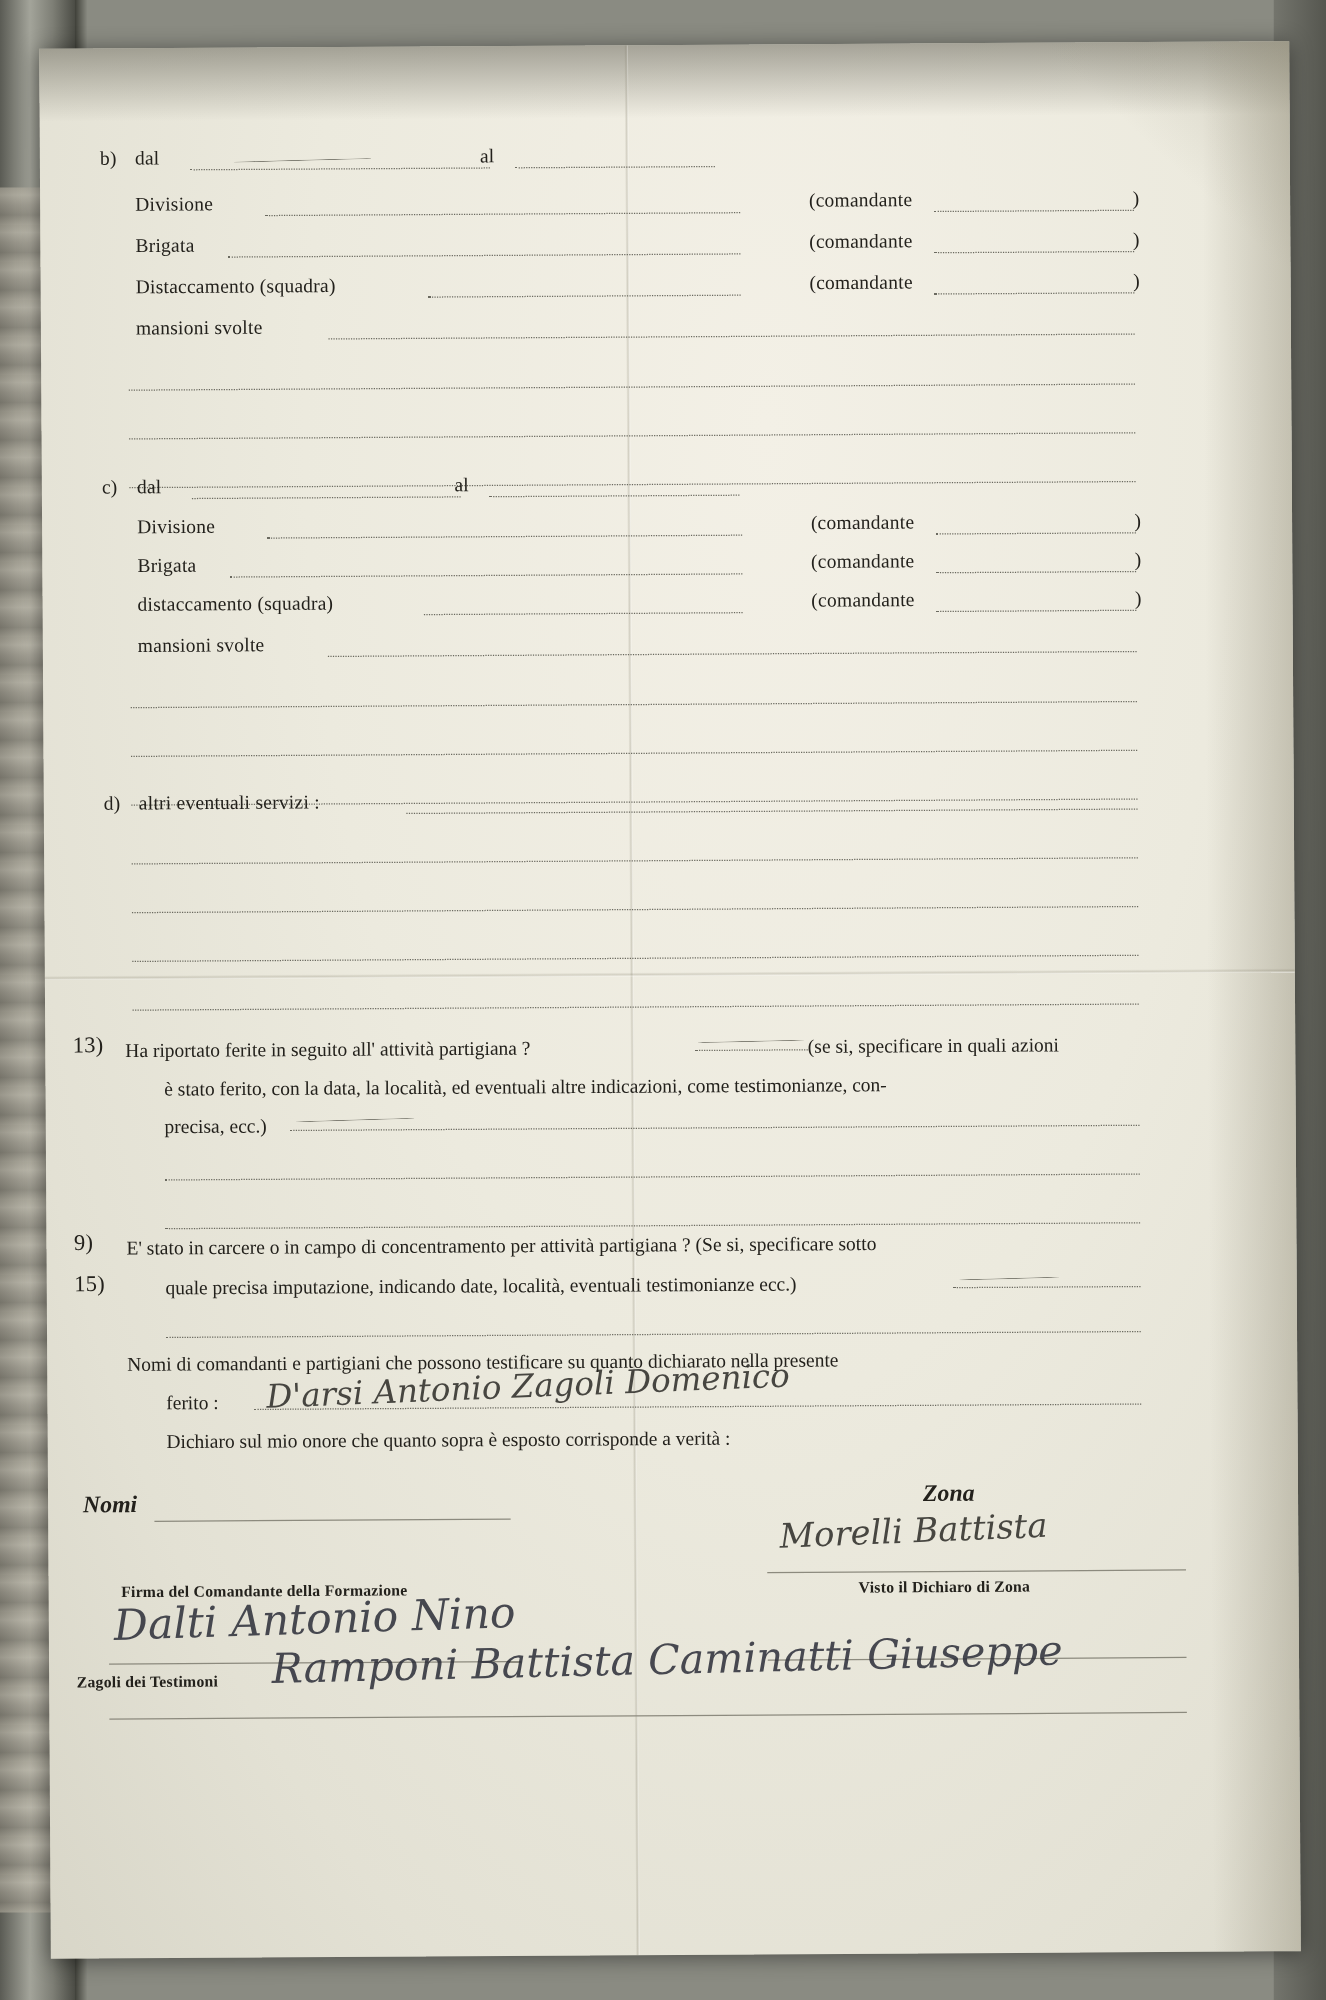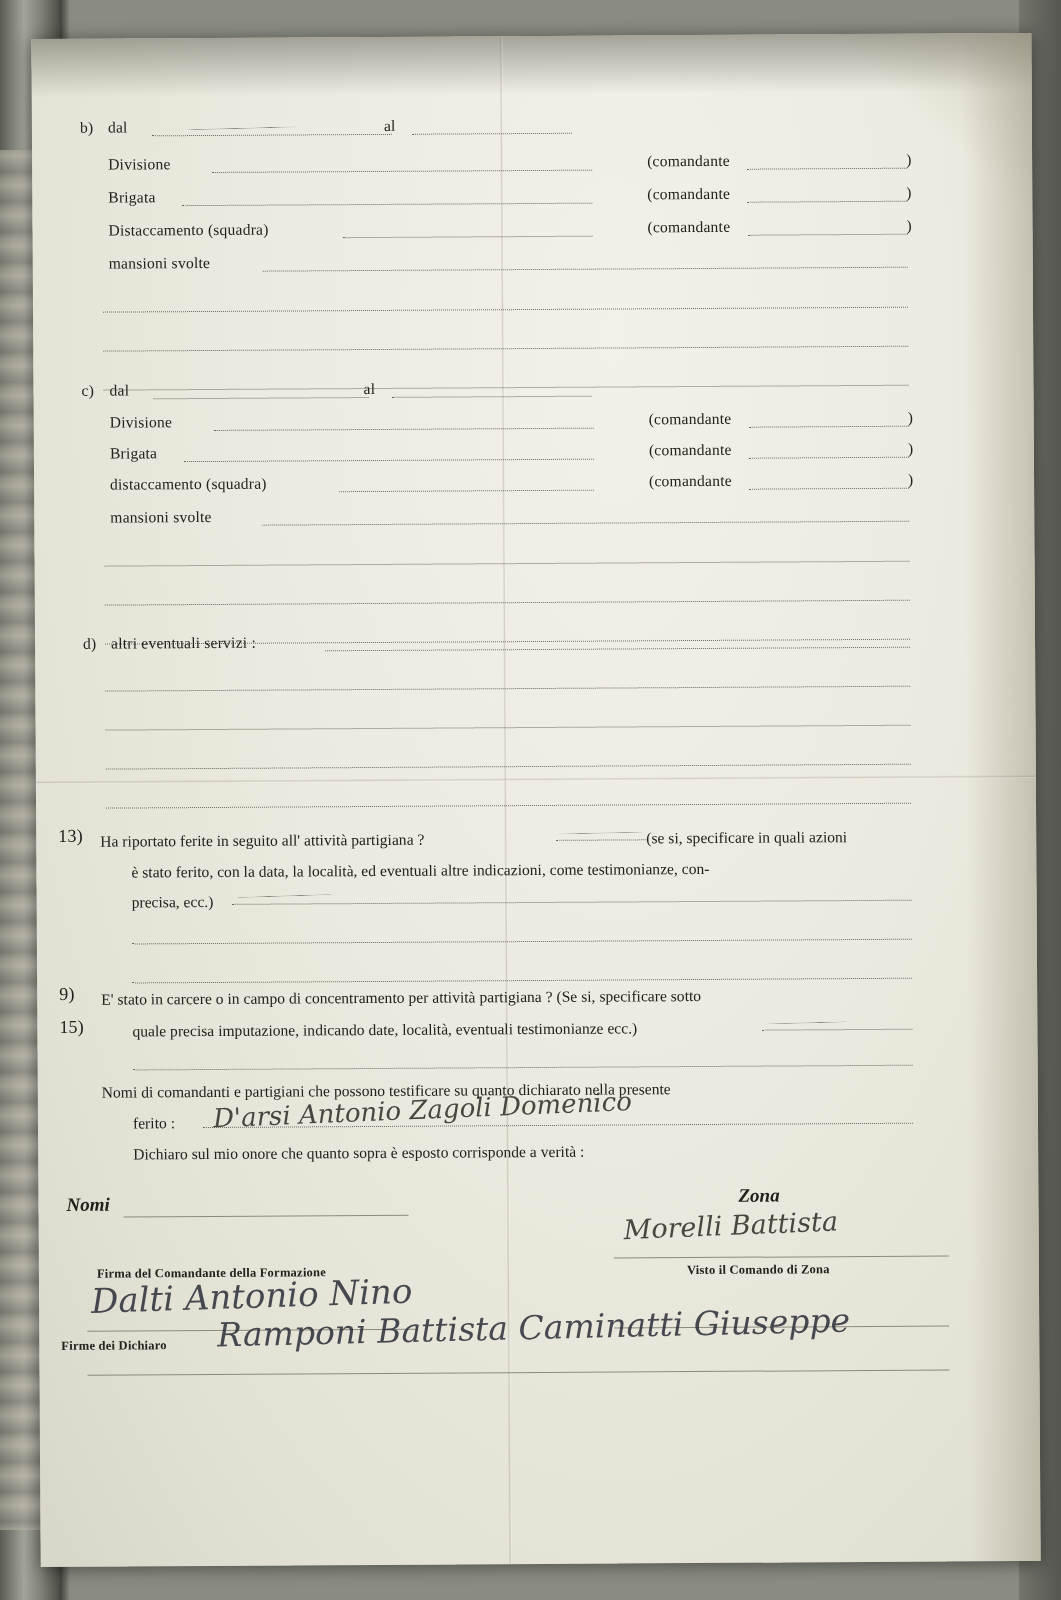--- a/index.html
+++ b/index.html
@@ -281,25 +281,25 @@
       </div>
 
       <div class="row ital" style="left:28px; top:1155px; font-size:19px;">Nomi</div>
       <div class="solid" style="left:85px; top:1178px; width:285px;"></div>
 
       <div class="row ital" style="left:700px; top:1150px; font-size:19px;">Zona</div>
       <div class="sig" style="left:585px; top:1175px; font-size:27px;">Morelli Battista</div>
       <div class="solid" style="left:575px; top:1222px; width:335px;"></div>
 
       <div class="row small" style="left:58px; top:1228px;">Firma del Comandante della Formazione</div>
-      <div class="row small" style="left:648px; top:1228px;">Visto il Comando di Zona</div>
+      <div class="row small" style="left:648px; top:1228px;">Visto il Dichiaro di Zona</div>
 
       <div class="sig blue" style="left:52px; top:1238px; font-size:34px; transform:rotate(-1.5deg);">Dalti Antonio Nino</div>
       <div class="solid" style="left:48px; top:1292px; width:330px;"></div>
       <div class="solid" style="left:575px; top:1292px; width:335px;"></div>
 
-      <div class="row small" style="left:22px; top:1300px;">Firme dei Dichiaro</div>
+      <div class="row small" style="left:22px; top:1300px;">Zagoli dei Testimoni</div>
       <div class="sig blue" style="left:178px; top:1272px; font-size:33px; transform:rotate(-1deg);">Ramponi Battista  Caminatti Giuseppe</div>
       <div class="solid" style="left:48px; top:1336px; width:862px;"></div>
 
     </div>
   </div>
 </div>
 
 </body></html>

